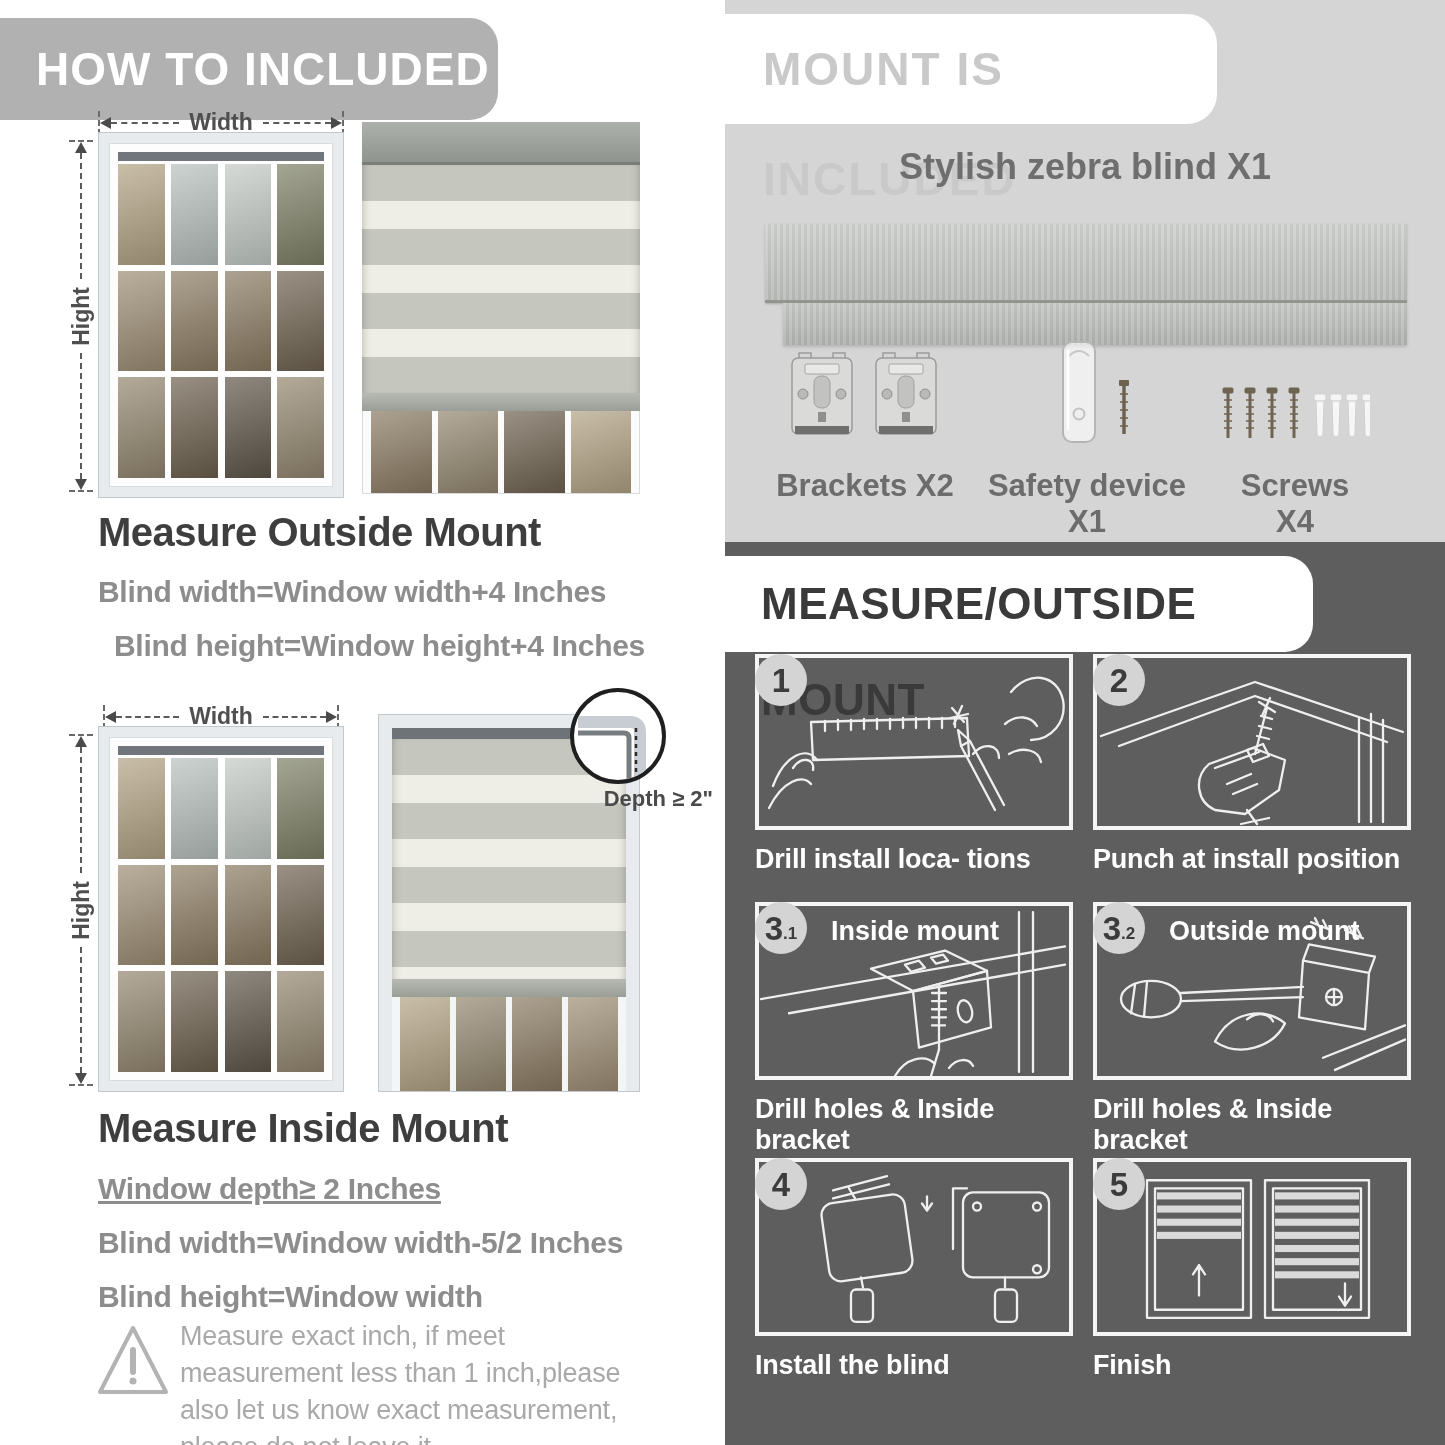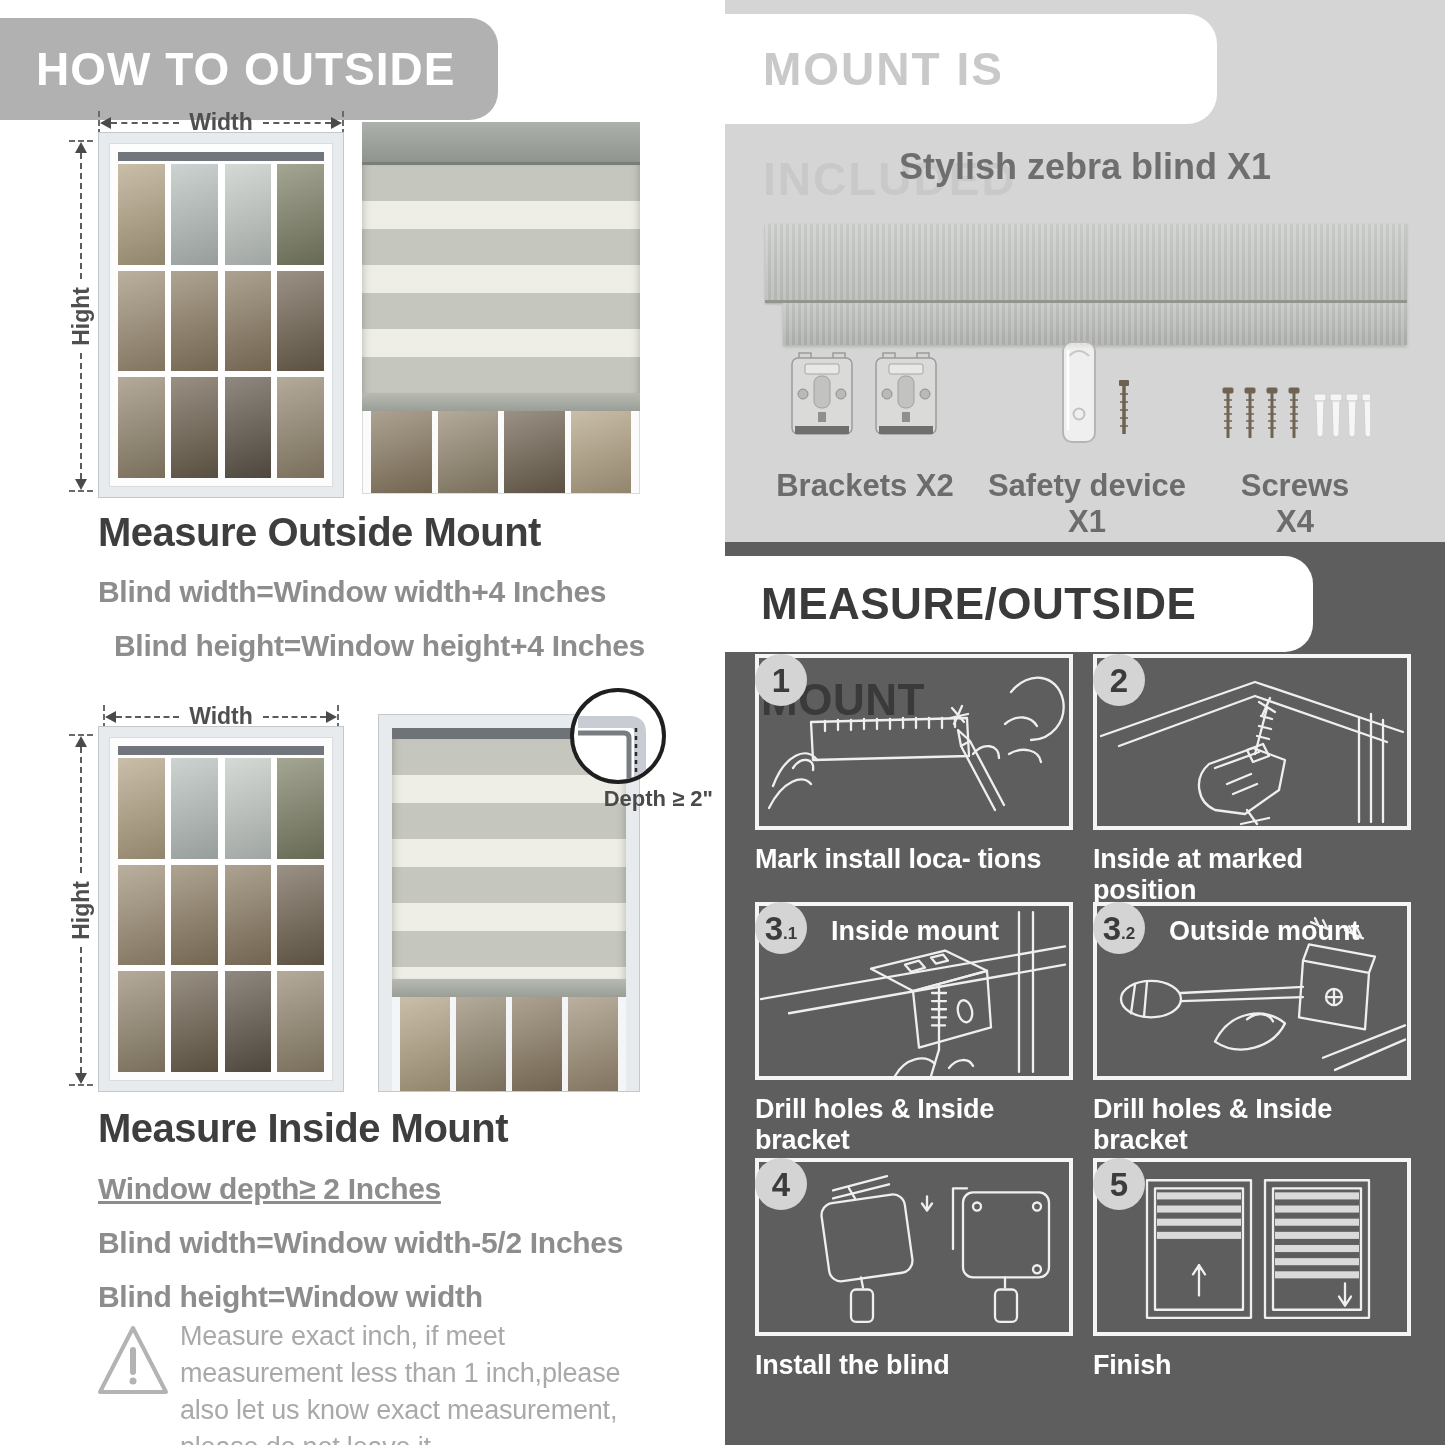--- a/index.html
+++ b/index.html
@@ -84,21 +84,21 @@
   .caption{margin-top:14px;font-size:27px;font-weight:bold;color:#fff;letter-spacing:-0.2px;}
 
   .art path, .art rect, .art circle, .art ellipse{fill:none;stroke:#efefef;stroke-width:2.3;stroke-linecap:round;stroke-linejoin:round;}
   .art .fillbar{fill:#e8e8e8;stroke:none;opacity:.9;}
 </style>
 </head>
 <body>
 
 <div id="canvas">
 
-  <div class="abs banner">HOW TO OUTSIDE</div>
+  <div class="abs banner">HOW TO INCLUDED</div>
 
   <div class="abs dim-h" style="left:98px;top:108px;width:246px;">
     <span class="tick"></span>
     <span class="ah l"></span>
     <span class="dash"></span>
     <span class="lbl">Width</span>
     <span class="dash"></span>
     <span class="ah r"></span>
     <span class="tick"></span>
   </div>
@@ -331,39 +331,39 @@
         <svg class="art" viewBox="0 0 310 168" preserveAspectRatio="none">
           <path d="M52,64 L208,60 L210,98 L54,102 Z"></path>
           <path d="M66,63 l0,10 M79,62 l0,10 M92,62 l0,10 M105,61 l0,10 M118,61 l0,10 M131,61 l0,10 M144,60 l0,10 M157,60 l0,10 M170,60 l0,10 M183,60 l0,10 M196,59 l0,10"></path>
           <path d="M236,152 L202,88 M245,147 L211,83 M202,88 L211,83 L199,72 Z"></path>
           <path d="M193,50 l12,14 M203,48 l-8,18 M191,60 l18,-4"></path>
           <path d="M14,128 C26,96 48,88 58,102 M10,150 C24,122 44,116 52,126 M34,110 C42,98 56,100 54,112"></path>
           <path d="M252,34 C270,12 298,16 304,42 C308,64 292,82 272,82 M246,66 C258,56 272,58 278,68 M250,96 C264,88 280,92 282,104"></path>
           <path d="M214,96 C224,84 240,86 240,100"></path>
         </svg>
       </div>
-      <div class="caption">Mark install loca- tions</div>
+      <div class="caption">Drill install loca- tions</div>
     </div>
 
     <div class="step" style="left:368px;top:112px;">
       <div class="panel">
         <div class="badge">
             <span class="num">2</span>
           </div>
         <svg class="art" viewBox="0 0 310 168" preserveAspectRatio="none">
           <path d="M4,78 L158,24 L306,74 M22,88 L158,38 L290,84"></path>
           <path d="M262,60 L262,164 M274,56 L274,164 M286,62 L286,164"></path>
           <path d="M158,96 L170,50 M160,78 l12,3 M162,68 l12,3 M164,58 l11,3"></path>
           <path d="M162,44 l16,10 M173,40 l-8,18"></path>
           <path d="M150,92 L166,86 L172,98 L156,104 Z"></path>
           <path d="M118,152 C100,144 96,120 112,106 L156,90 L188,102 L182,132 L148,156 Z"></path>
           <path d="M118,110 L162,94 M130,126 l24,-10 M136,136 l24,-10 M150,152 l10,14 M144,166 l28,-6"></path>
         </svg>
       </div>
-      <div class="caption">Inside at  marked position</div>
+      <div class="caption">Punch at  install position</div>
     </div>
 
     <div class="step" style="left:30px;top:360px;">
       <div class="panel" style="height:170px;">
         <div class="badge">
             <span class="num">3</span>
             <span class="sub">.1</span>
           </div>
         <div class="panel-title">Inside mount</div>
         <svg class="art" viewBox="0 0 310 168" preserveAspectRatio="none">

